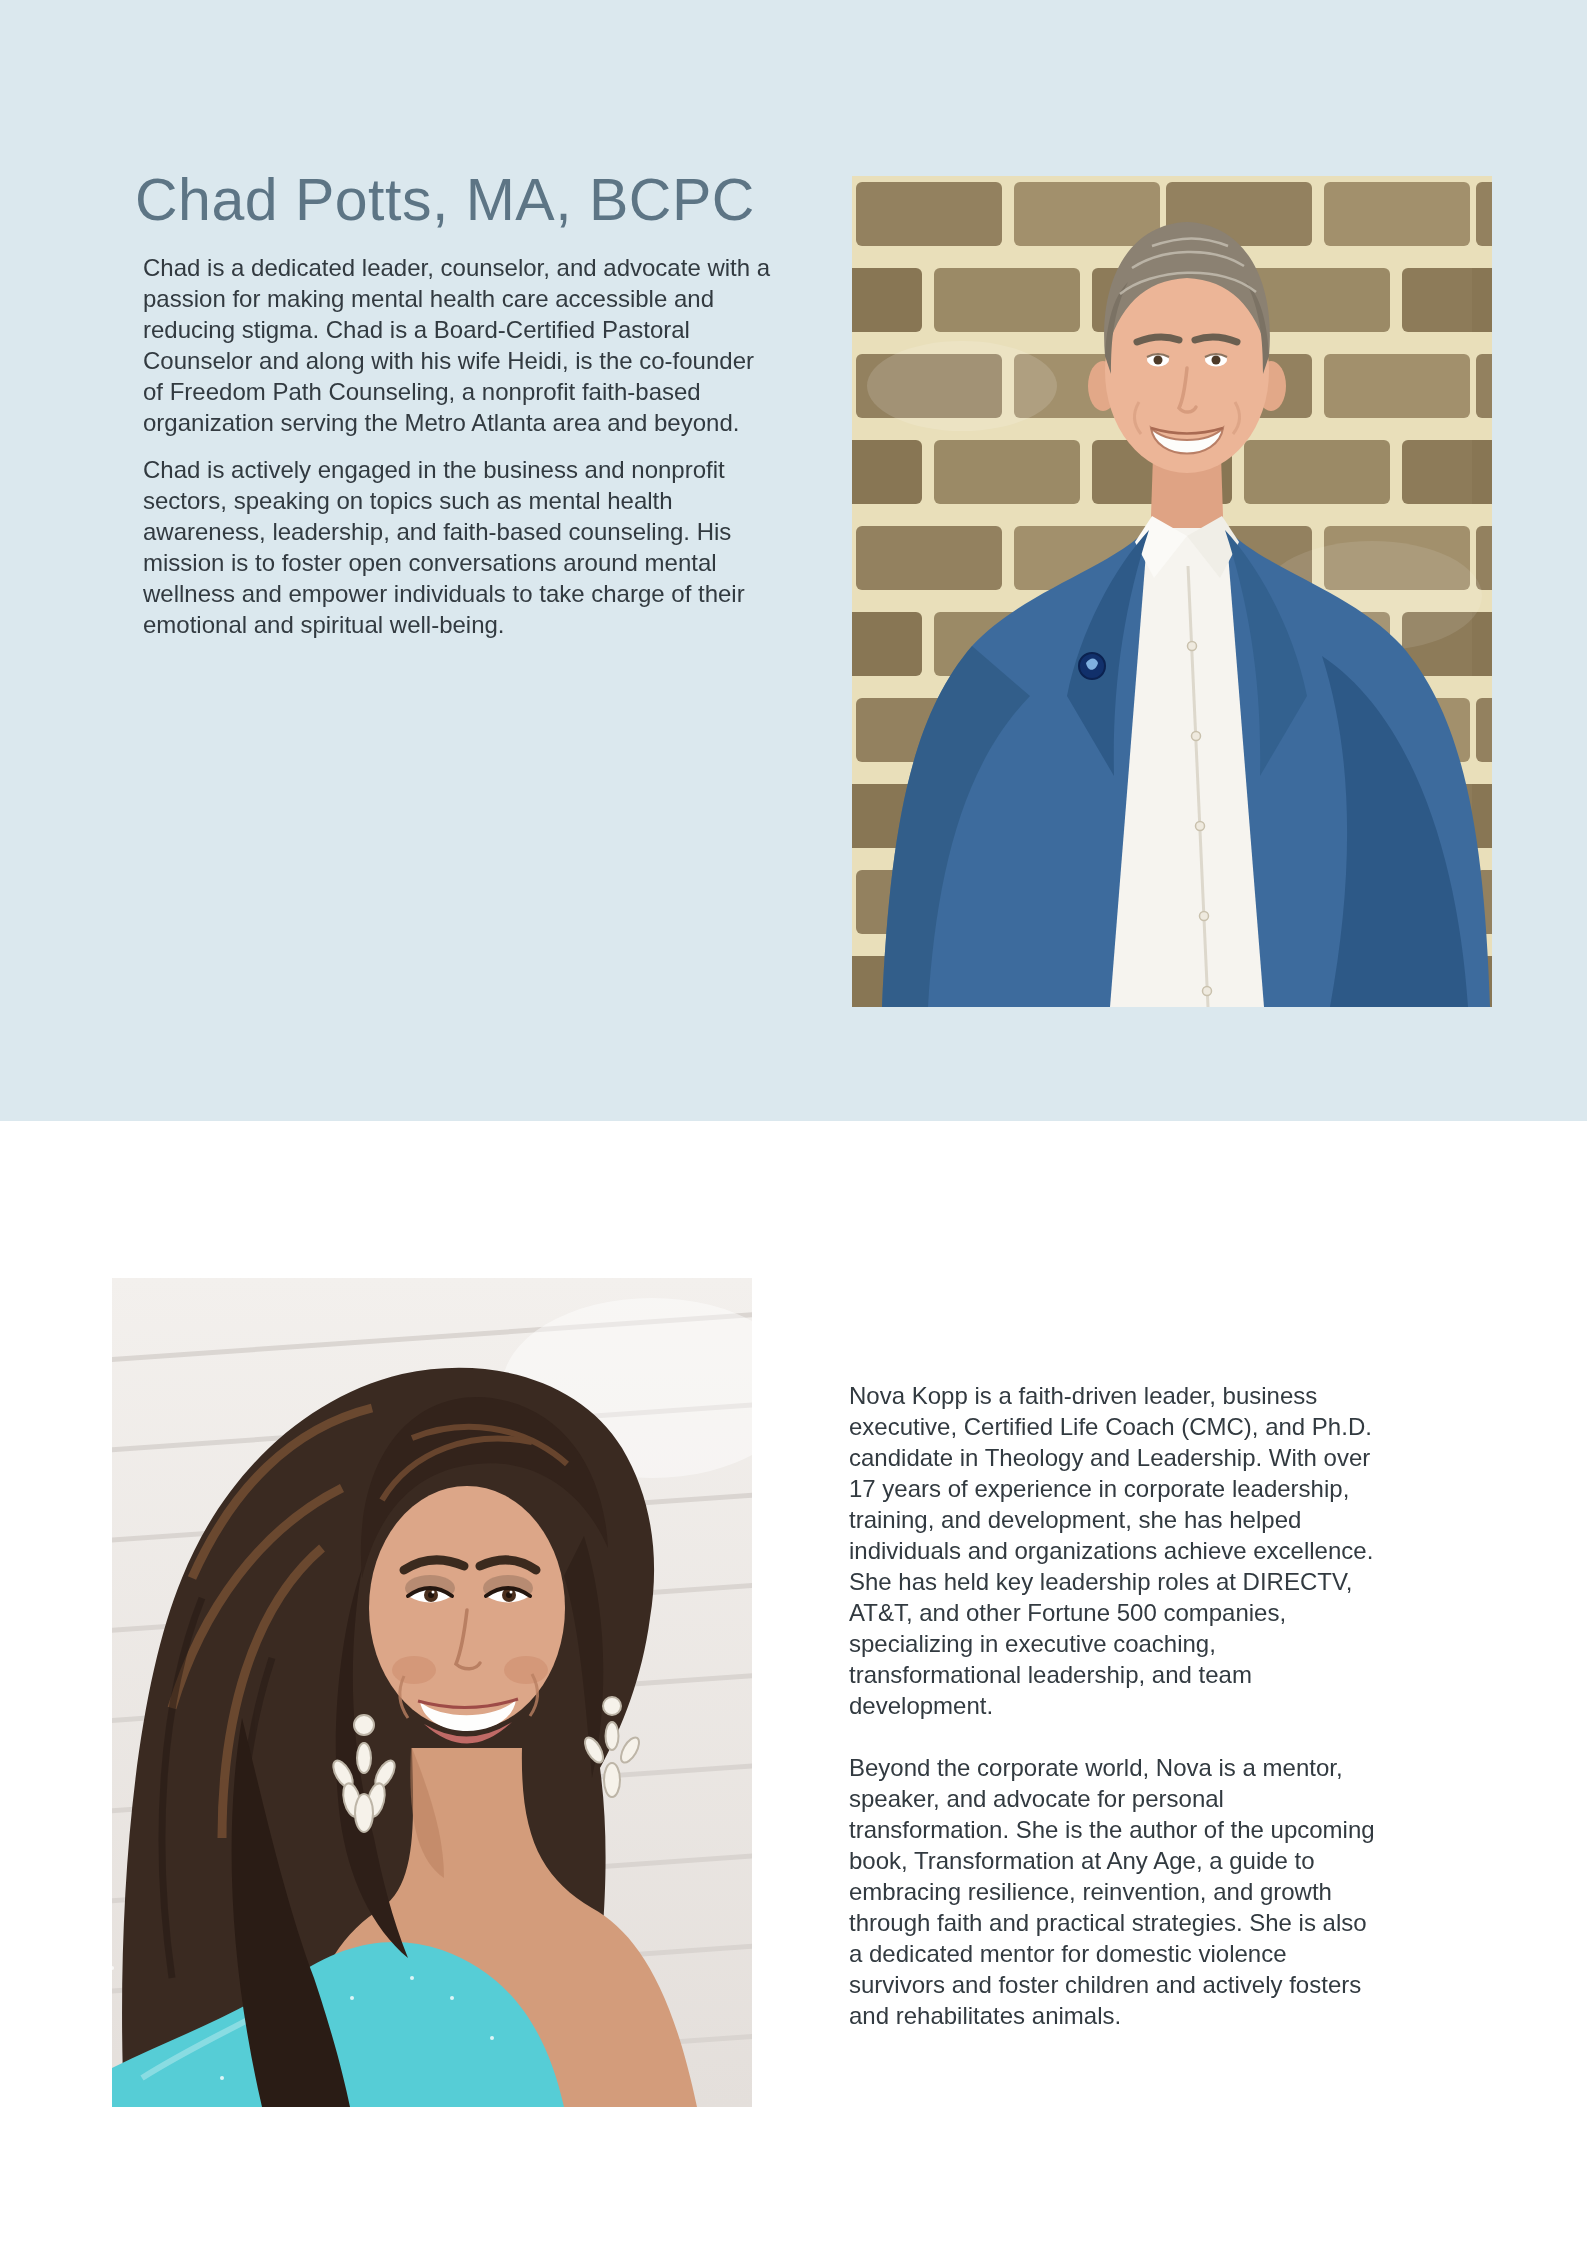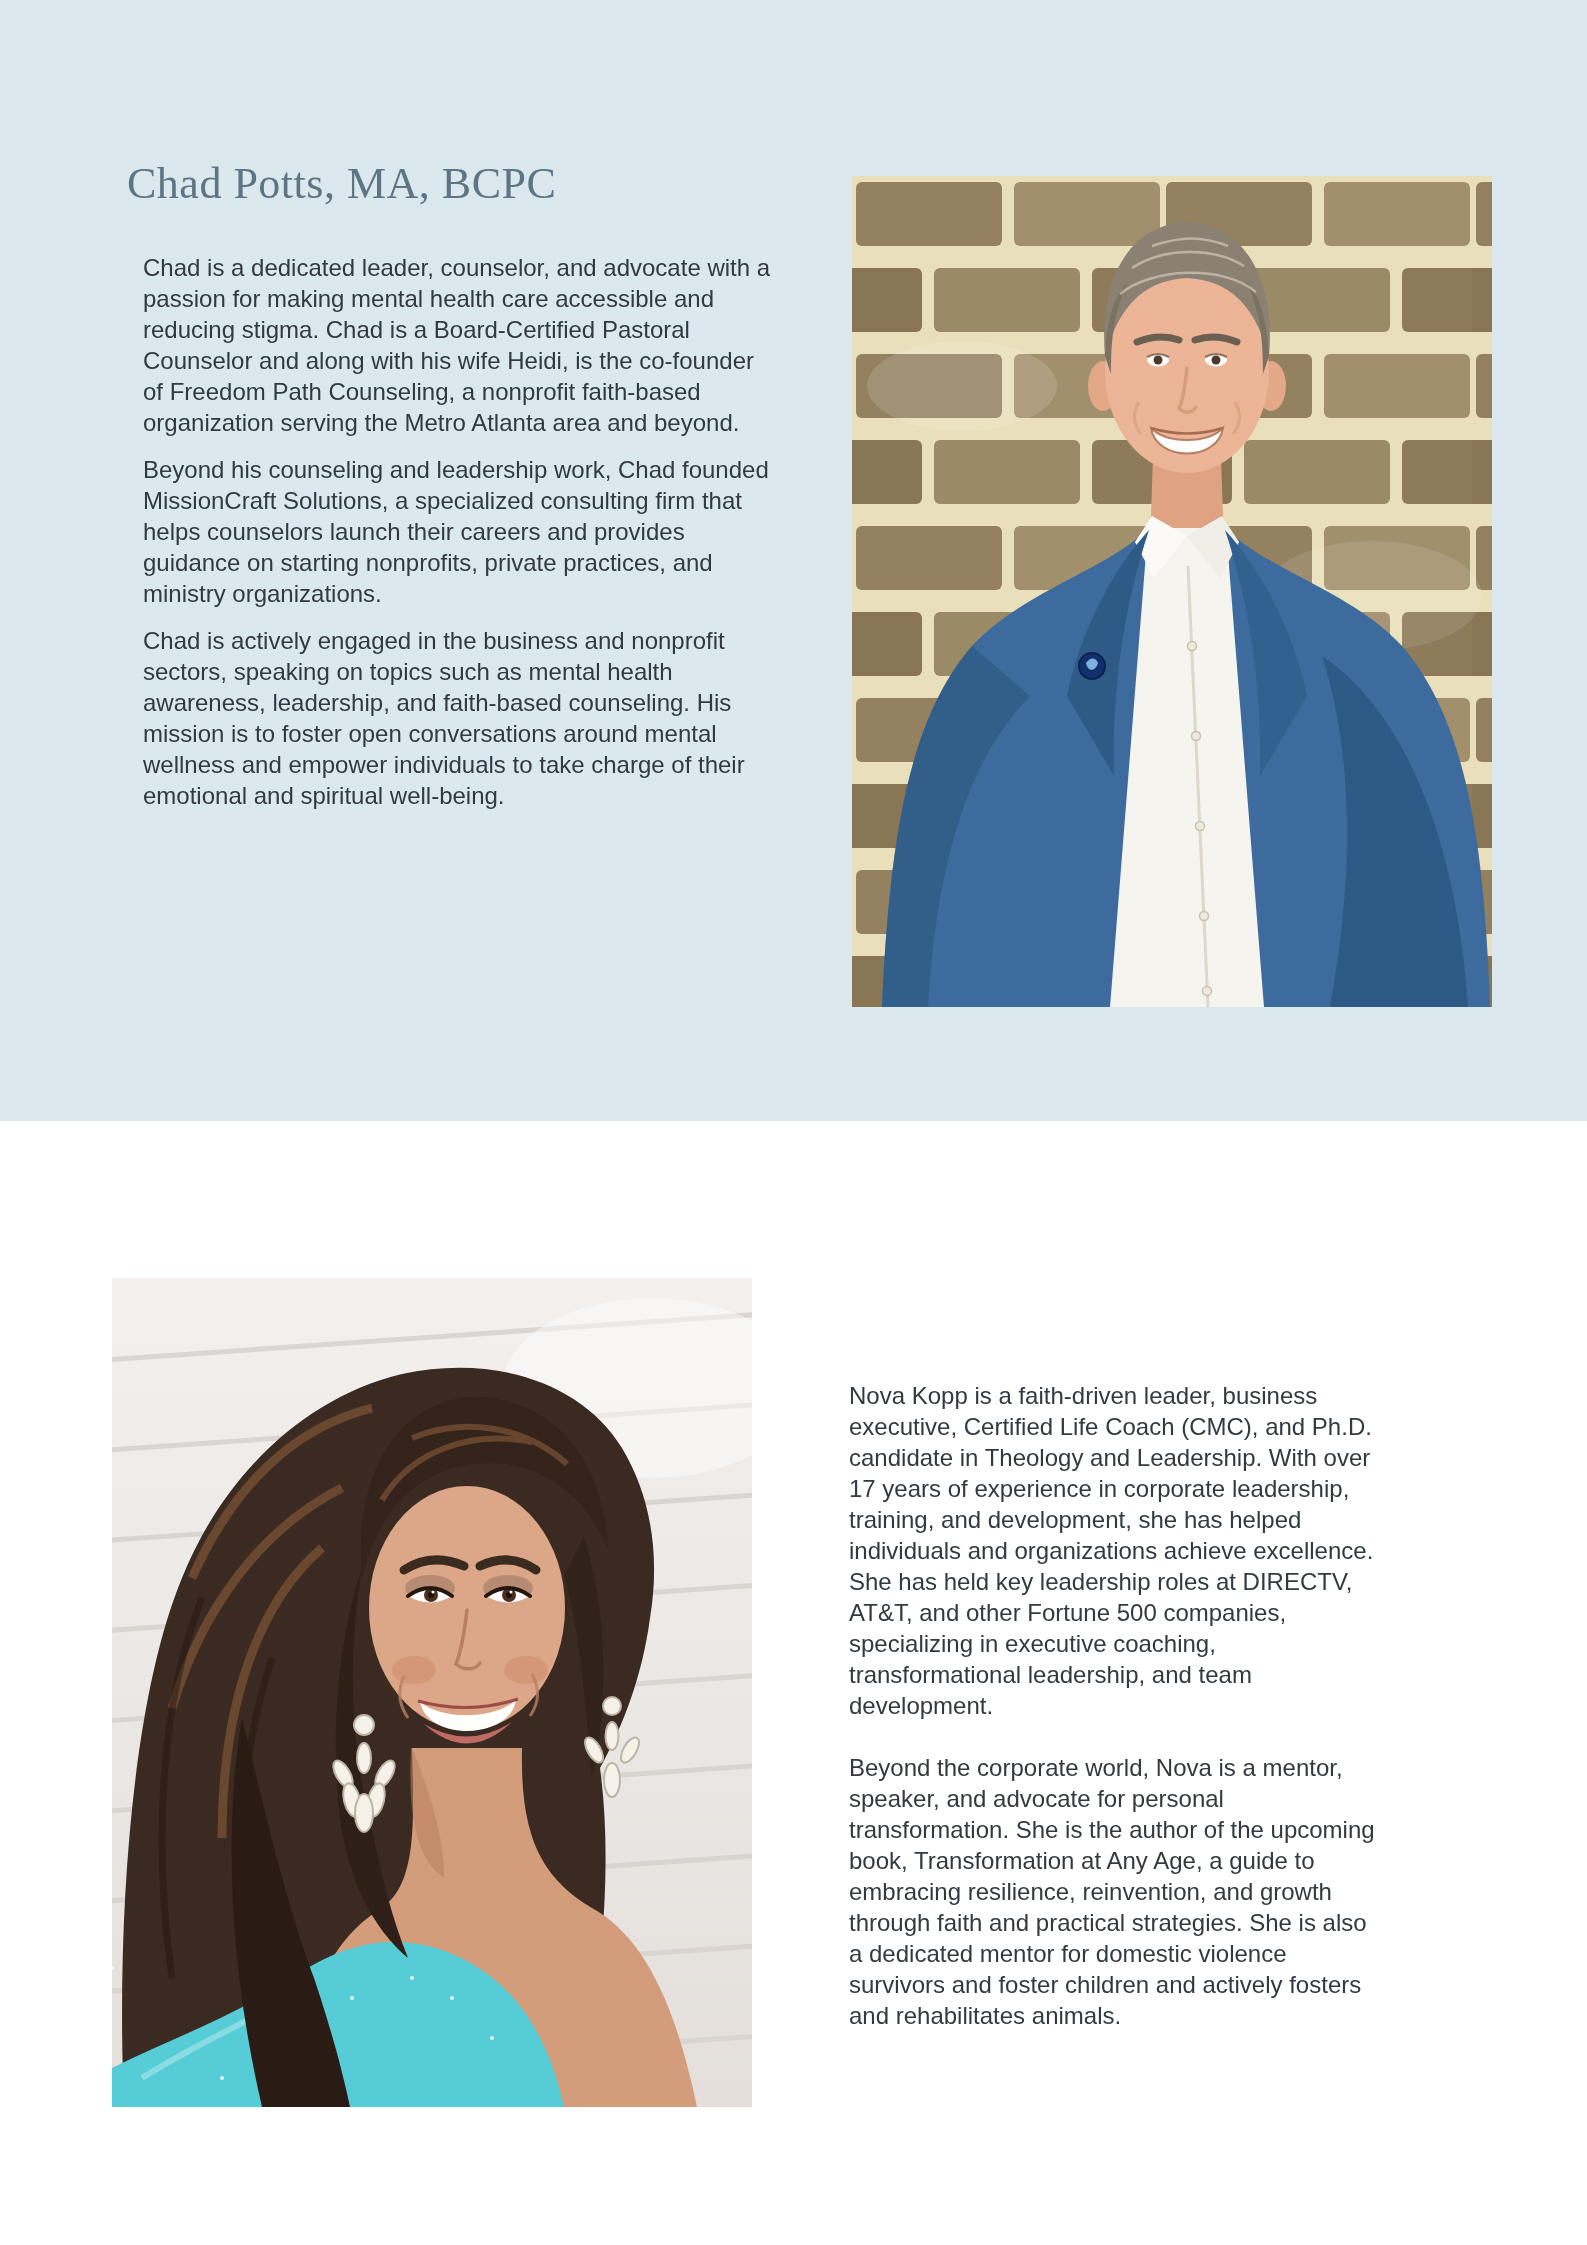--- a/index.html
+++ b/index.html
@@ -10,24 +10,24 @@
     background:var(--page-bg,#ffffff);
     font-family:"Liberation Sans",sans-serif;
     overflow:hidden;
   }
   .band{
     position:absolute;left:0;top:0;
     width:1587px;height:1121px;
     background:var(--section-bg,#dbe8ee);
   }
   .heading{
-    position:absolute;margin:0;
-    font-family:Liberation Serif, serif;
+    position:absolute;margin:8px;
+    font-family:Liberation Sans, sans-serif;
     font-weight:300;
-    font-size:44px;
+    font-size:59px;
     letter-spacing:0.5px;
     color:var(--heading,#5d7585);
     white-space:nowrap;
   }
   .chad-heading{left:127px;top:158px;}
   .nova-heading{left:826px;top:1266px;}
   .bio{
     position:absolute;
     color:var(--body-text,#323a40);
     font-size:24px;
@@ -46,21 +46,20 @@
 <body>
 
 <div class="page">
 
   <div class="band"></div>
 
   <h1 class="heading chad-heading">Chad Potts, MA, BCPC</h1>
 
   <div class="bio chad-bio">
     <p>Chad is a dedicated leader, counselor, and advocate with a passion for making mental health care accessible and reducing stigma. Chad is a Board-Certified Pastoral Counselor and along with his wife Heidi, is the co-founder of Freedom Path Counseling, a nonprofit faith-based organization serving the Metro Atlanta area and beyond.</p>
-    <p>Beyond his counseling and leadership work, Chad founded MissionCraft Solutions, a specialized consulting firm that helps counselors launch their careers and provides guidance on starting nonprofits, private practices, and ministry organizations.</p>
     <p>Chad is actively engaged in the business and nonprofit sectors, speaking on topics such as mental health awareness, leadership, and faith-based counseling. His mission is to foster open conversations around mental wellness and empower individuals to take charge of their emotional and spiritual well-being.</p>
   </div>
 
   <div class="photo chad-photo" role="img" aria-label="Portrait of Chad Potts wearing a navy blazer and white shirt in front of a brick wall">
     <svg viewBox="0 0 640 831" xmlns="http://www.w3.org/2000/svg">
       <defs>
         <pattern id="bw" width="310" height="172" patternUnits="userSpaceOnUse">
           <rect width="310" height="172" fill="#e9dfba"></rect>
           <rect x="4" y="6" width="146" height="64" rx="6" fill="#93815f"></rect>
           <rect x="162" y="6" width="146" height="64" rx="6" fill="#a2906c"></rect>

